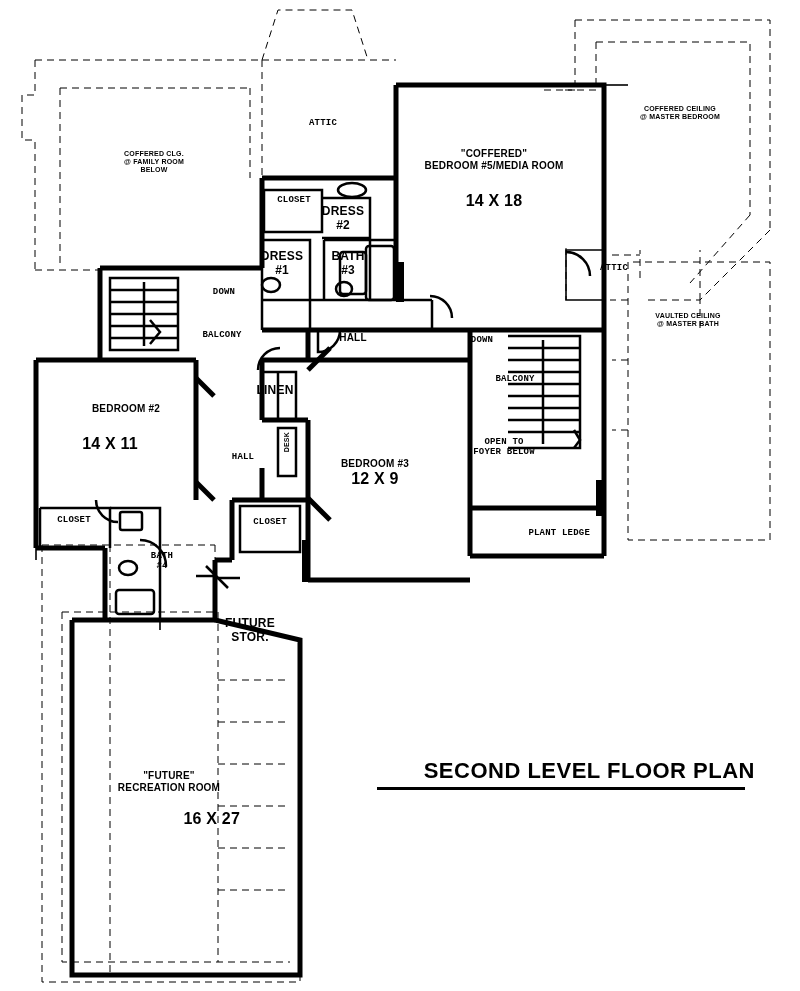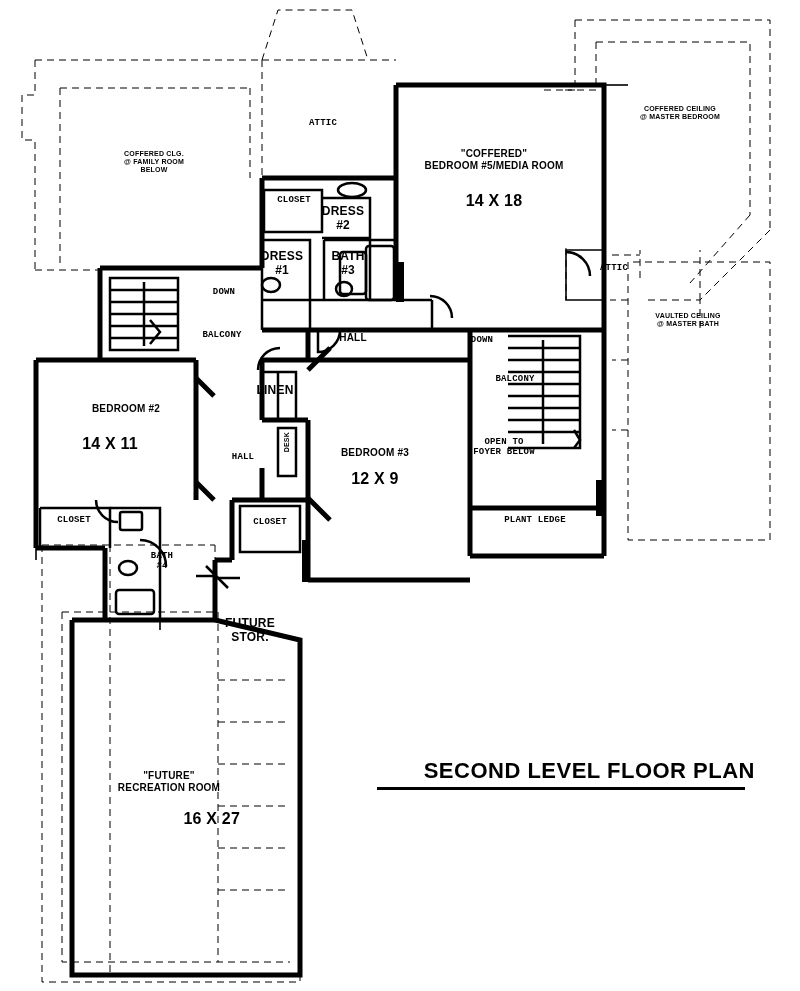--- a/index.html
+++ b/index.html
@@ -222,29 +222,29 @@
 <div class="lbl t10" style="left:326px;top:332px;width:54px;">HALL</div>
 <div class="lbl t9" style="left:455px;top:335px;width:54px;">DOWN</div>
 <div class="lbl t9" style="left:474px;top:374px;width:82px;">BALCONY</div>
 
 <div class="lbl t8" style="left:252px;top:384px;width:46px;">LINEN</div>
 <div class="lbl t10" style="left:66px;top:403px;width:120px;">BEDROOM #2</div>
 <div class="lbl t12" style="left:50px;top:428px;width:120px;margin-top:7px;">14 X 11</div>
 
 <div class="lbl t7 vert" style="left:283px;top:432px;width:10px;">DESK</div>
 <div class="lbl t9" style="left:220px;top:452px;width:46px;">HALL</div>
-<div class="lbl t10" style="left:318px;top:447px;width:114px;">BEDROOM #3</div>
+<div class="lbl t10" style="left:318px;top:458px;width:114px;">BEDROOM #3</div>
 <div class="lbl t12" style="left:318px;top:470px;width:114px;">12 X 9</div>
 
 <div class="lbl t9" style="left:452px;top:437px;width:104px;">OPEN TO
 FOYER BELOW</div>
 
 <div class="lbl t9" style="left:44px;top:515px;width:60px;">CLOSET</div>
 <div class="lbl t9" style="left:240px;top:517px;width:60px;">CLOSET</div>
-<div class="lbl t9" style="left:480px;top:515px;width:110px;">PLANT LEDGE</div>
+<div class="lbl t9" style="left:480px;top:528px;width:110px;text-align:right;">PLANT LEDGE</div>
 
 <div class="lbl t9" style="left:138px;top:551px;width:48px;">BATH
 #4</div>
 <div class="lbl t8" style="left:224px;top:617px;width:52px;">FUTURE
 STOR.</div>
 
 <div class="lbl t10" style="left:98px;top:770px;width:142px;">"FUTURE"
 RECREATION ROOM</div>
 <div class="lbl t12" style="left:98px;top:810px;width:142px;text-align:right;">16 X 27</div>
 

